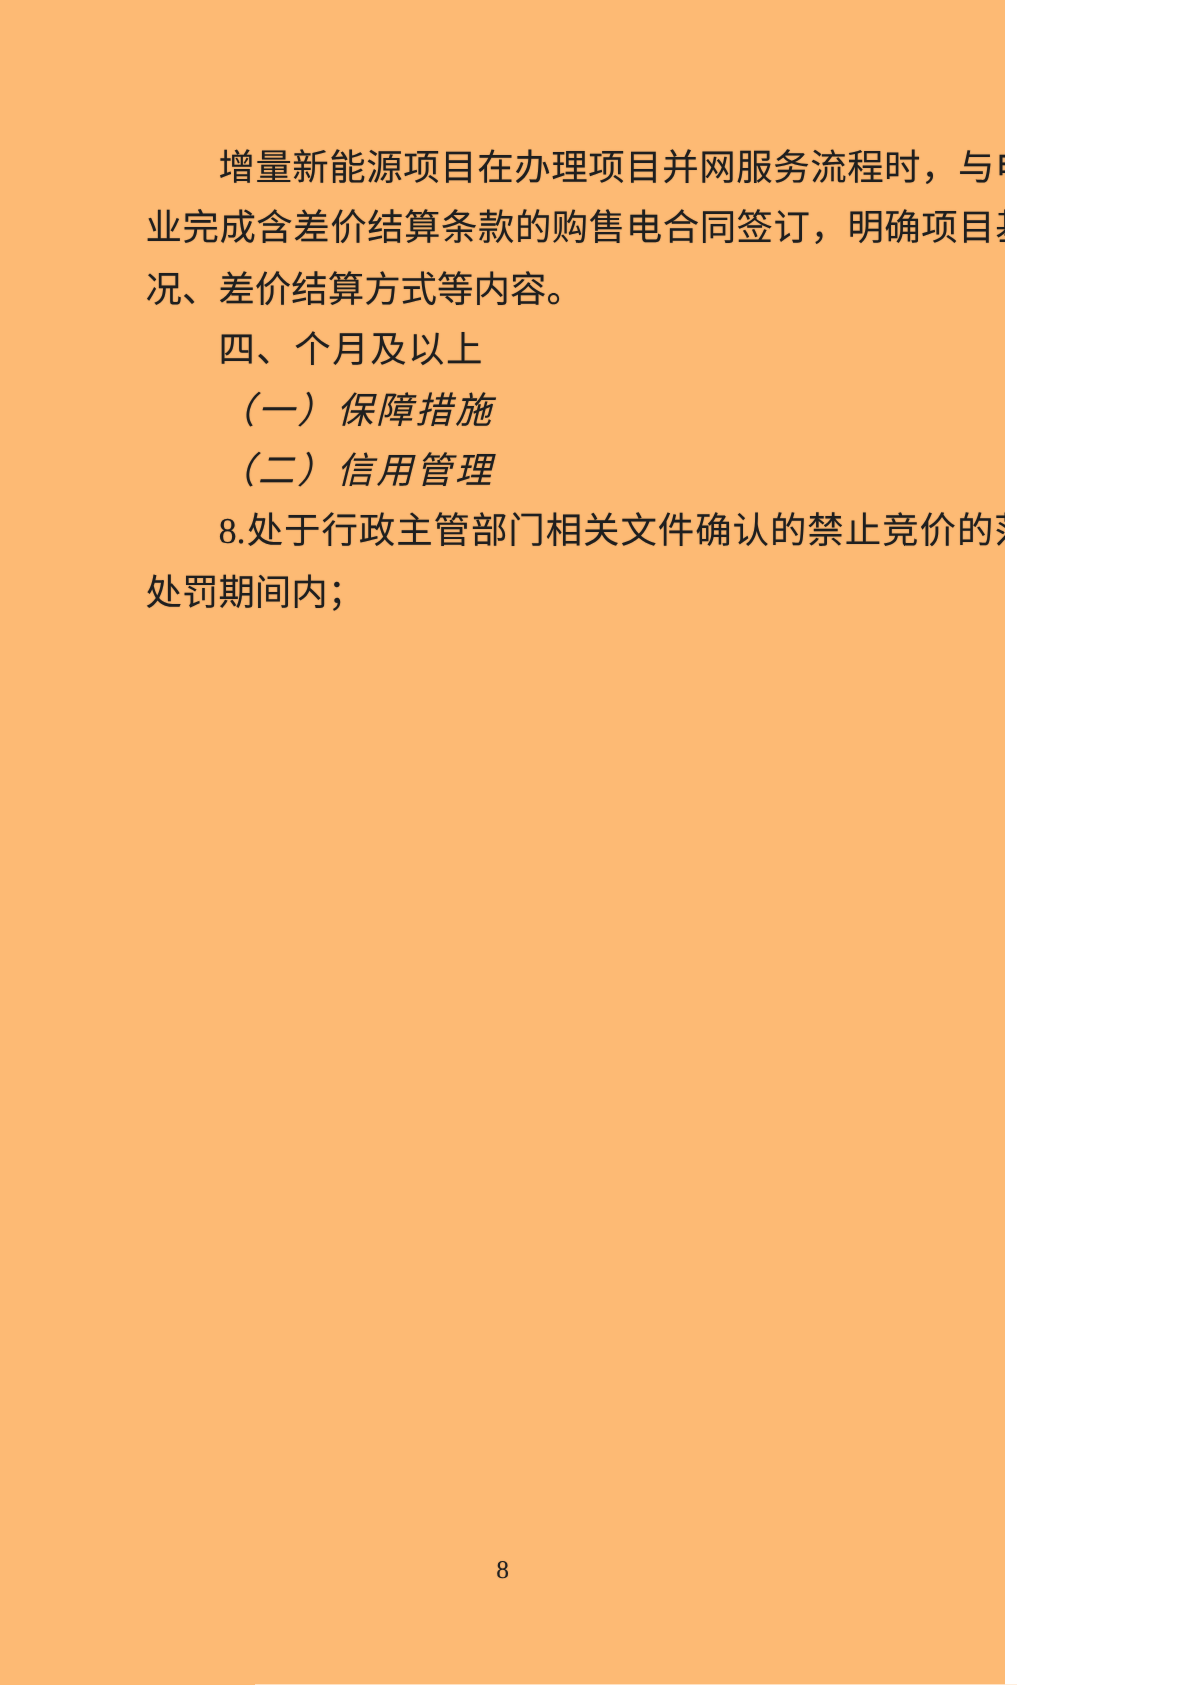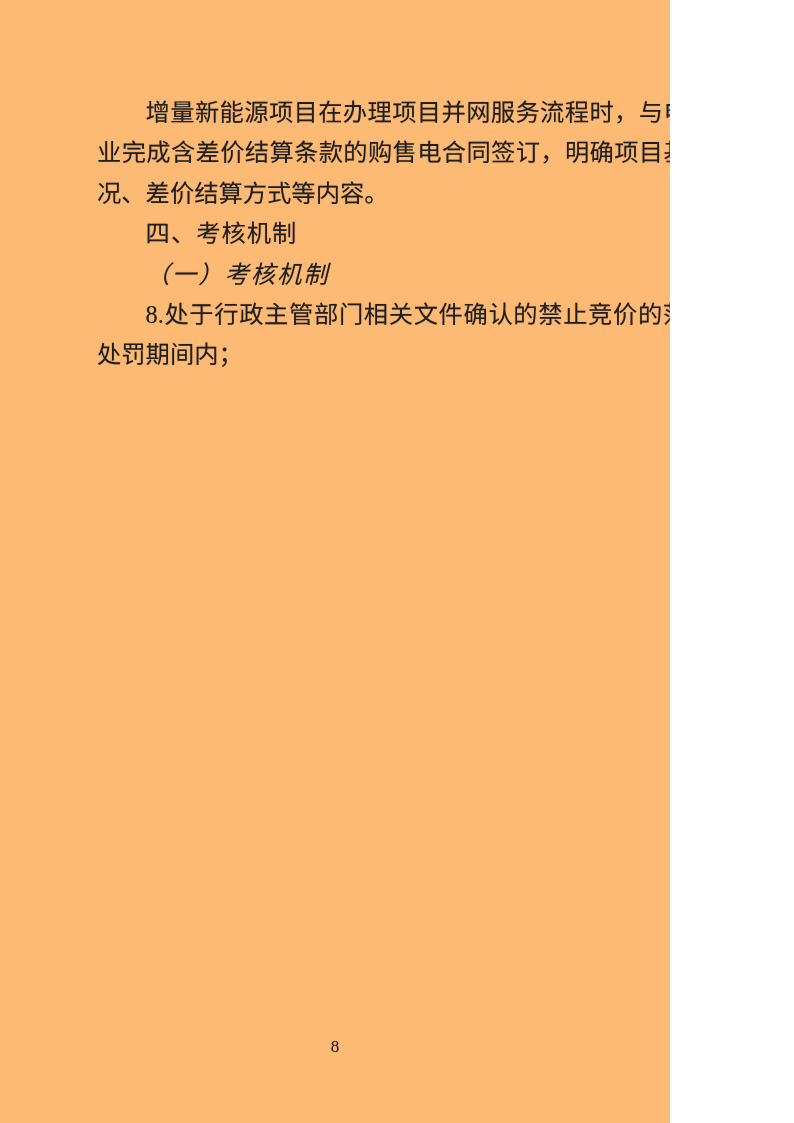--- a/index.html
+++ b/index.html
@@ -62,25 +62,26 @@
   }
 </style>
 </head>
 <body>
 
 <div class="page">
   <main class="doc-body">
 
     <p class="body-text">增量新能源项目在办理项目并网服务流程时，与电网企业完成含差价结算条款的购售电合同签订，明确项目基本情况、差价结算方式等内容。</p>
 
-    <h2 class="section-heading">四、考核机制</h2>
+    <h2 class="section-heading">四、个月及以上</h2>
 
-    <h3 class="sub-heading">（一）考核机制</h3>
+    <h3 class="sub-heading">（一）保障措施</h3>
 
 
+    <h3 class="sub-heading">（二）信用管理</h3>
 
 
 
     <p class="body-text">8.处于行政主管部门相关文件确认的禁止竞价的范围和处罚期间内；</p>
 
 
   </main>
 
   <div class="page-number">8</div>
 </div>

